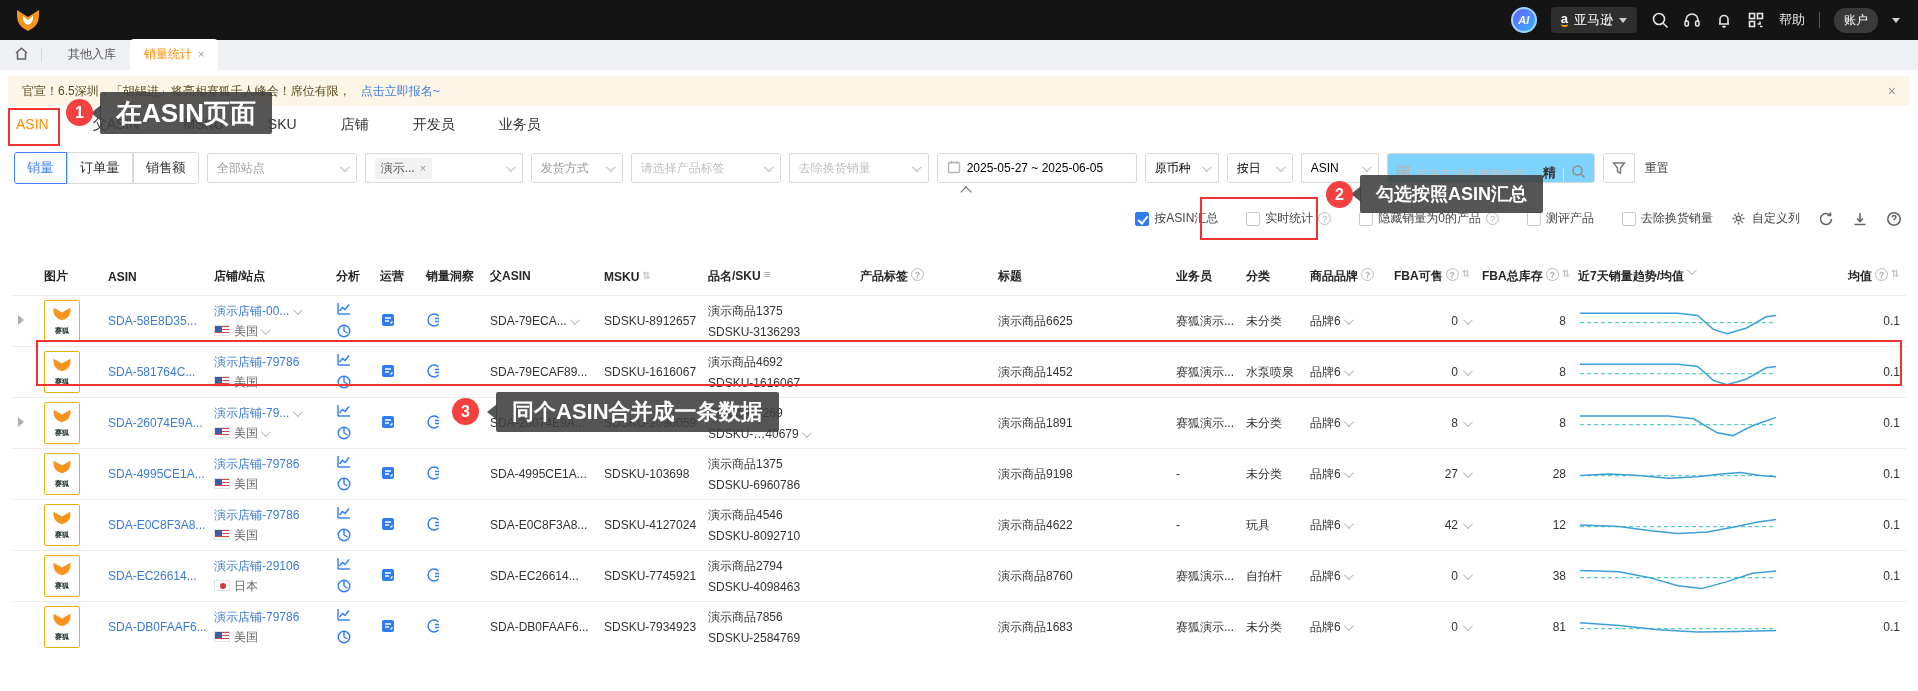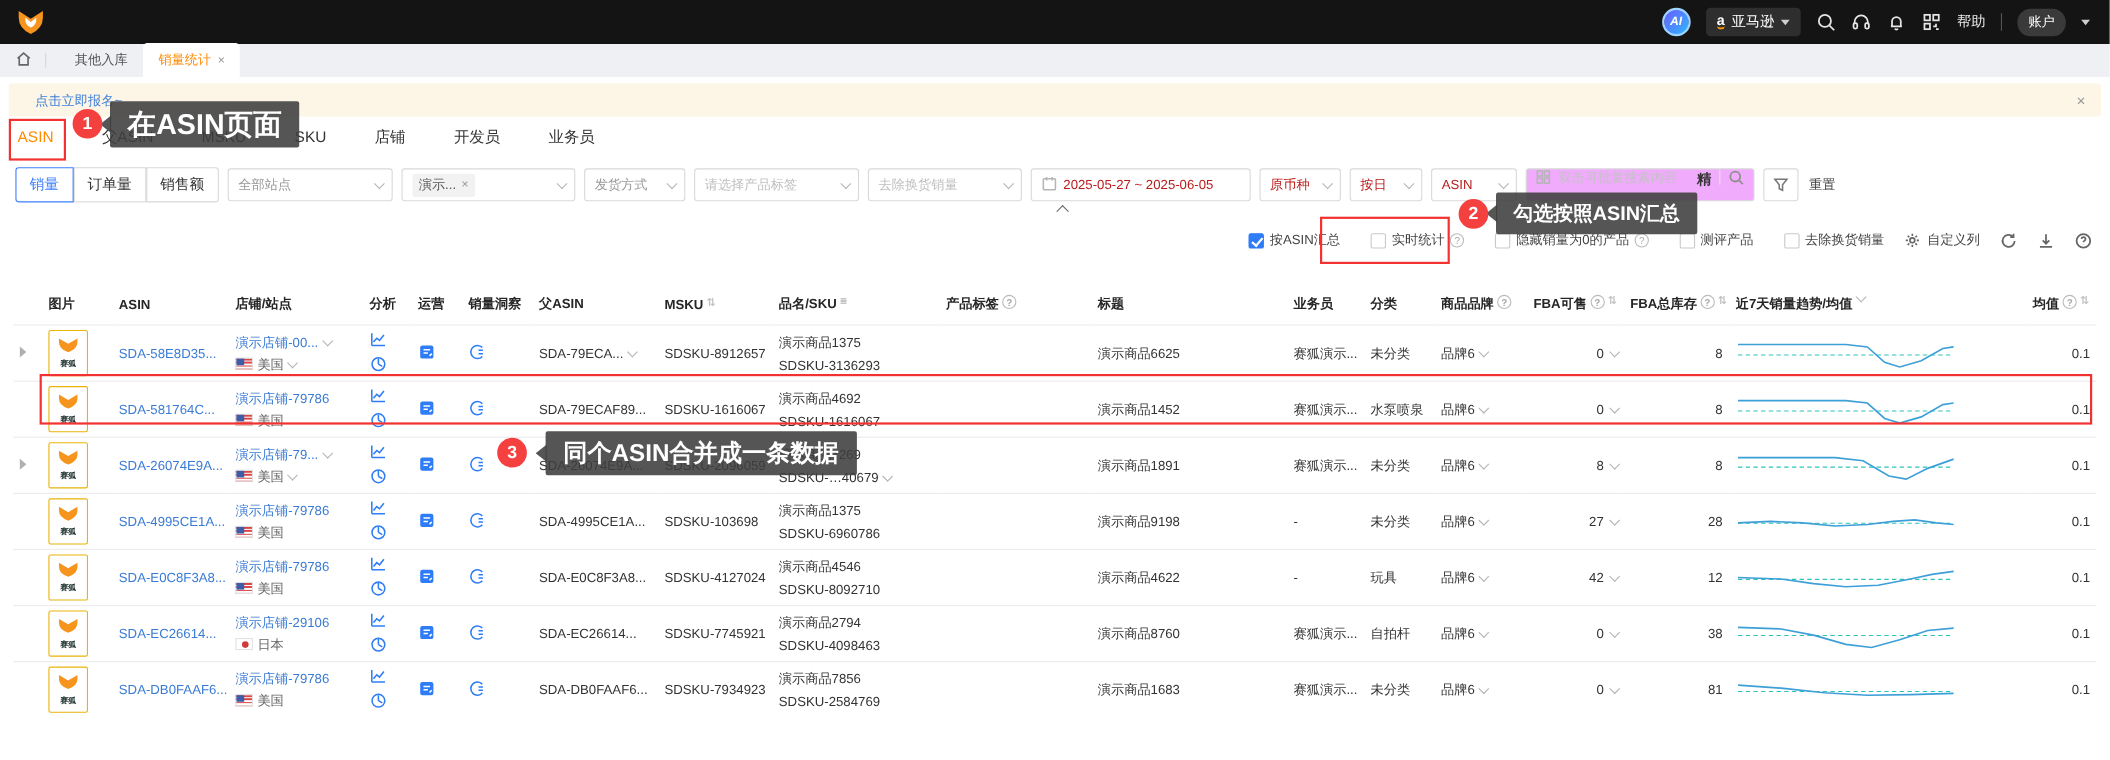--- a/index.html
+++ b/index.html
@@ -51,28 +51,28 @@
 
   
   .filterrow { position:absolute; left:14px; top:152px; display:flex; align-items:center; gap:8px; font-size:12px; color:#555; }
   .seg { display:flex; }
   .seg .seg-btn { border:1px solid #d9d9d9; background:#fff; padding:6px 12px; cursor:pointer; color:#333; white-space:nowrap; }
   .seg .seg-btn:first-child { border-radius:3px 0 0 3px; }
   .seg .seg-btn:last-child { border-radius:0 3px 3px 0; }
   .seg .seg-btn.on { border-color:#3d7fff; color:#3d7fff; position:relative; z-index:1; }
   .sel { border:1px solid #d9d9d9; border-radius:3px; background:#fff; height:30px; display:flex;
     align-items:center; padding:0 9px; gap:6px; cursor:pointer; color:#bfbfbf; white-space:nowrap; }
-  .sel .val { color:#b91c1c; }
+  .sel .val { color:#000000; }
   .chev { width:7px; height:7px; border-right:1.4px solid #b5b5b5; border-bottom:1.4px solid #b5b5b5;
     transform:rotate(45deg) translateY(-2px); display:inline-block; flex:0 0 auto; }
   .tagchip { background:#f2f2f2; border-radius:2px; padding:2px 6px; color:#555; display:flex; align-items:center; gap:5px; }
   .tagchip .tx { color:#999; font-size:11px; }
   .cal-ico svg { width:14px; height:14px; stroke:#b5b5b5; fill:none; stroke-width:1.4; }
-  .searchbox { border:1px solid #d9d9d9; border-radius:3px; height:30px; display:flex; align-items:flex-start;
-    padding:0 8px; gap:7px; background:#f0abfc; width:208px; }
+  .searchbox { border:1px solid #d9d9d9; border-radius:3px; height:30px; display:flex; align-items:flex-end;
+    padding:0 8px; gap:7px; background:#7dd3fc; width:208px; }
   .grid-ico svg { width:14px; height:14px; stroke:#b5b5b5; fill:none; stroke-width:1.4; }
   .searchbox input { border:none; outline:none; flex:1; font-size:12px; color:#555; min-width:0; background:transparent; }
   .searchbox input::placeholder { color:#c3c3c3; }
   .exact { font-weight:bold; color:#333; font-size:13px; }
   .vline { width:1px; height:14px; background:#e3e3e3; }
   .mag svg { width:15px; height:15px; stroke:#8f8f8f; fill:none; stroke-width:1.6; }
   .funnelbox { border:1px solid #d9d9d9; border-radius:3px; width:32px; height:30px; display:flex;
     align-items:center; justify-content:center; cursor:pointer; }
   .funnelbox svg { width:14px; height:14px; stroke:#777; fill:none; stroke-width:1.4; }
   .resetbtn { color:#444; cursor:pointer; margin-left:2px; white-space:nowrap; }
@@ -185,20 +185,21 @@
           <path d="M2 7 L7.5 2.2 L13 7 M3.5 6.4 V13 h8 V6.4"></path>
         </svg></span>
     <span class="tab-sep"></span>
     <div id="wtabs" style="display:flex;">
         <div class="wtab">其他入库</div>
         <div class="wtab active">销量统计<span class="x">×</span></div>
       </div>
   </div>
 
   <div class="banner">
+    <span>官宣！6.5深圳，「胡锡进」将亮相赛狐千人峰会！席位有限，</span>
     <a>点击立即报名~</a>
     <span class="close">×</span>
   </div>
 
   <div class="pagetabs" id="pagetabs">
       <div class="ptab active">ASIN</div>
       <div class="ptab">父ASIN</div>
       <div class="ptab">MSKU</div>
       <div class="ptab">SKU</div>
       <div class="ptab">店铺</div>

